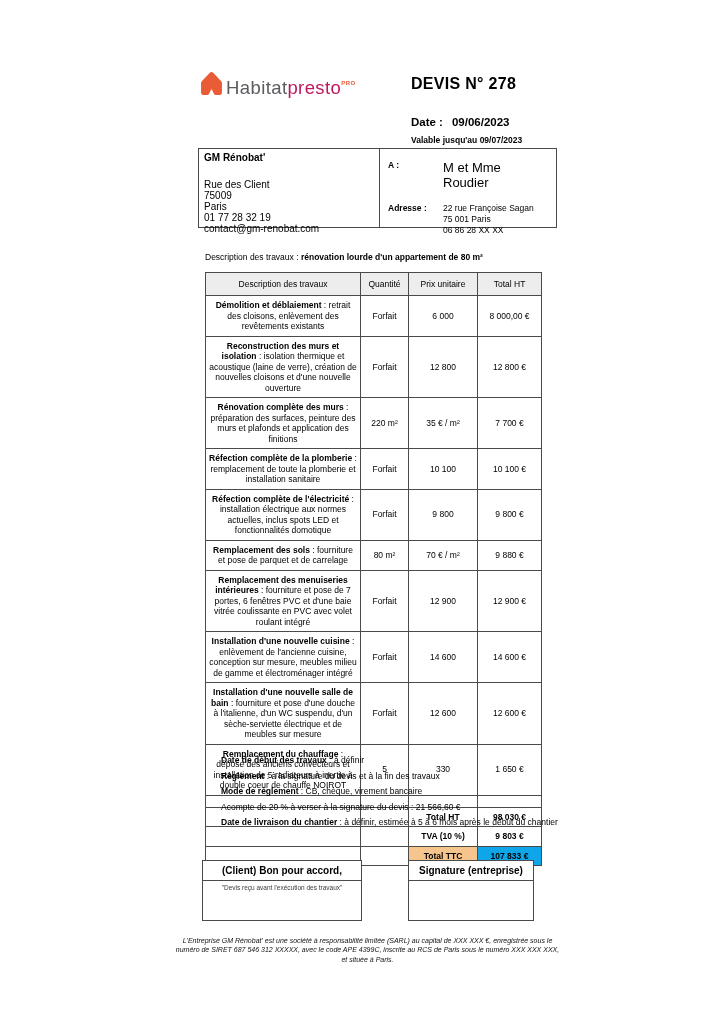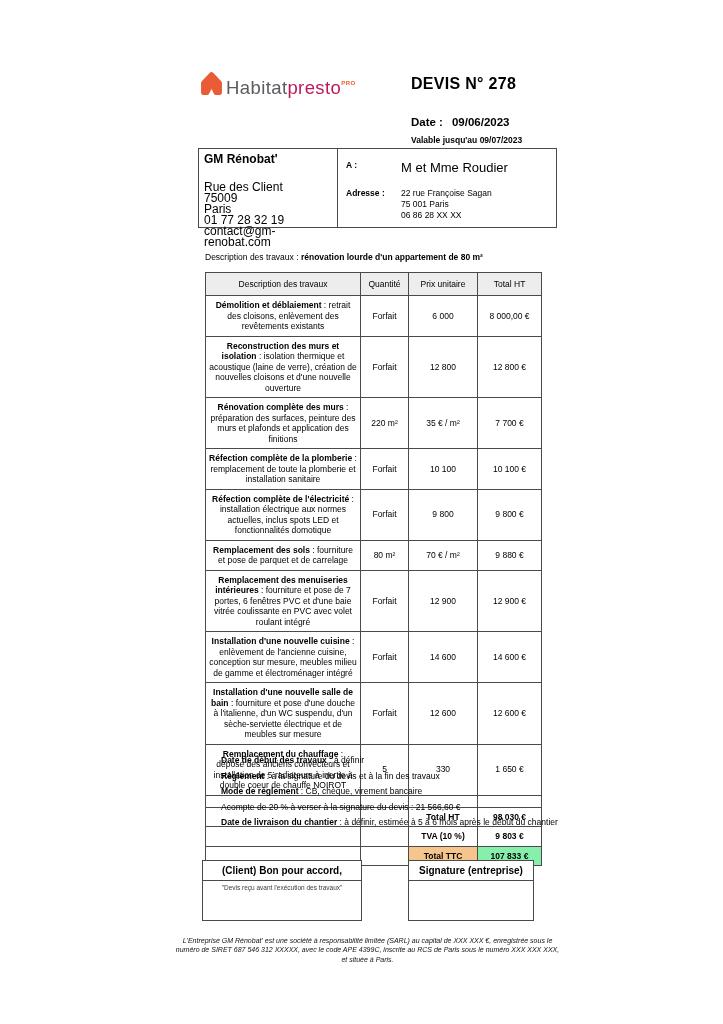--- a/index.html
+++ b/index.html
@@ -14,21 +14,21 @@
   .logo-pro{font-size:6px;font-weight:bold;color:#e95c35;vertical-align:9px;letter-spacing:.5px;}
 
   
   .devis-title{position:absolute;left:411px;top:75px;font-size:16px;font-weight:bold;letter-spacing:.3px;}
   .date-line{position:absolute;left:411px;top:116px;font-size:11.5px;font-weight:bold;}
   .date-line .v{margin-left:9px;}
   .valid-line{position:absolute;left:411px;top:135px;font-size:8.5px;font-weight:bold;}
 
   
   .info-boxes{position:absolute;left:198px;top:148px;width:359px;height:80px;display:flex;}
-  .company-box{width:140px;border:1px solid #4a4a4a;box-sizing:border-box;padding:3px 5px 2px;font-size:12px;}
+  .company-box{width:182px;border:1px solid #4a4a4a;box-sizing:border-box;padding:3px 5px 2px;font-size:10px;}
   .company-name{font-weight:bold;margin-bottom:16px;}
   .company-line{line-height:11px;}
   .client-box{flex:1;border:1px solid #4a4a4a;border-left:none;box-sizing:border-box;
               padding:11px 8px 3px;font-size:8.5px;}
   .client-row{display:flex;}
   .client-label{font-weight:bold;width:55px;flex:none;}
   .client-name{font-weight:normal;font-size:13px;}
   .client-addr-row{margin-top:13px;}
   .client-addr-lines div{line-height:11px;}
 
@@ -201,21 +201,21 @@
         <tr>
           <td></td>
           <td></td>
           <td class="t-bold">TVA (10 %)</td>
           <td class="t-bold">9 803 €</td>
         </tr>
         <tr>
           <td></td>
           <td></td>
           <td class="t-bold ttc" style="background: rgb(246, 197, 142);">Total TTC</td>
-          <td class="t-bold ttc" style="background: #86efac;">107 833 €</td>
+          <td class="t-bold ttc" style="background: #0ea5e9;">107 833 €</td>
         </tr>
       </tbody>
   </table>
 
   <div class="terms">
       <div class="term"><b>Date de début des travaux</b> : à définir</div>
       <div class="term"><b>Règlement</b> : à la signature du devis et à la fin des travaux</div>
       <div class="term"><b>Mode de règlement</b> : CB, chèque, virement bancaire</div>
       <div class="term">Acompte de 20 % à verser à la signature du devis : 21 566,60 €</div>
       <div class="term"><b>Date de livraison du chantier</b> : à définir, estimée à 5 à 6 mois après le début du chantier</div>

